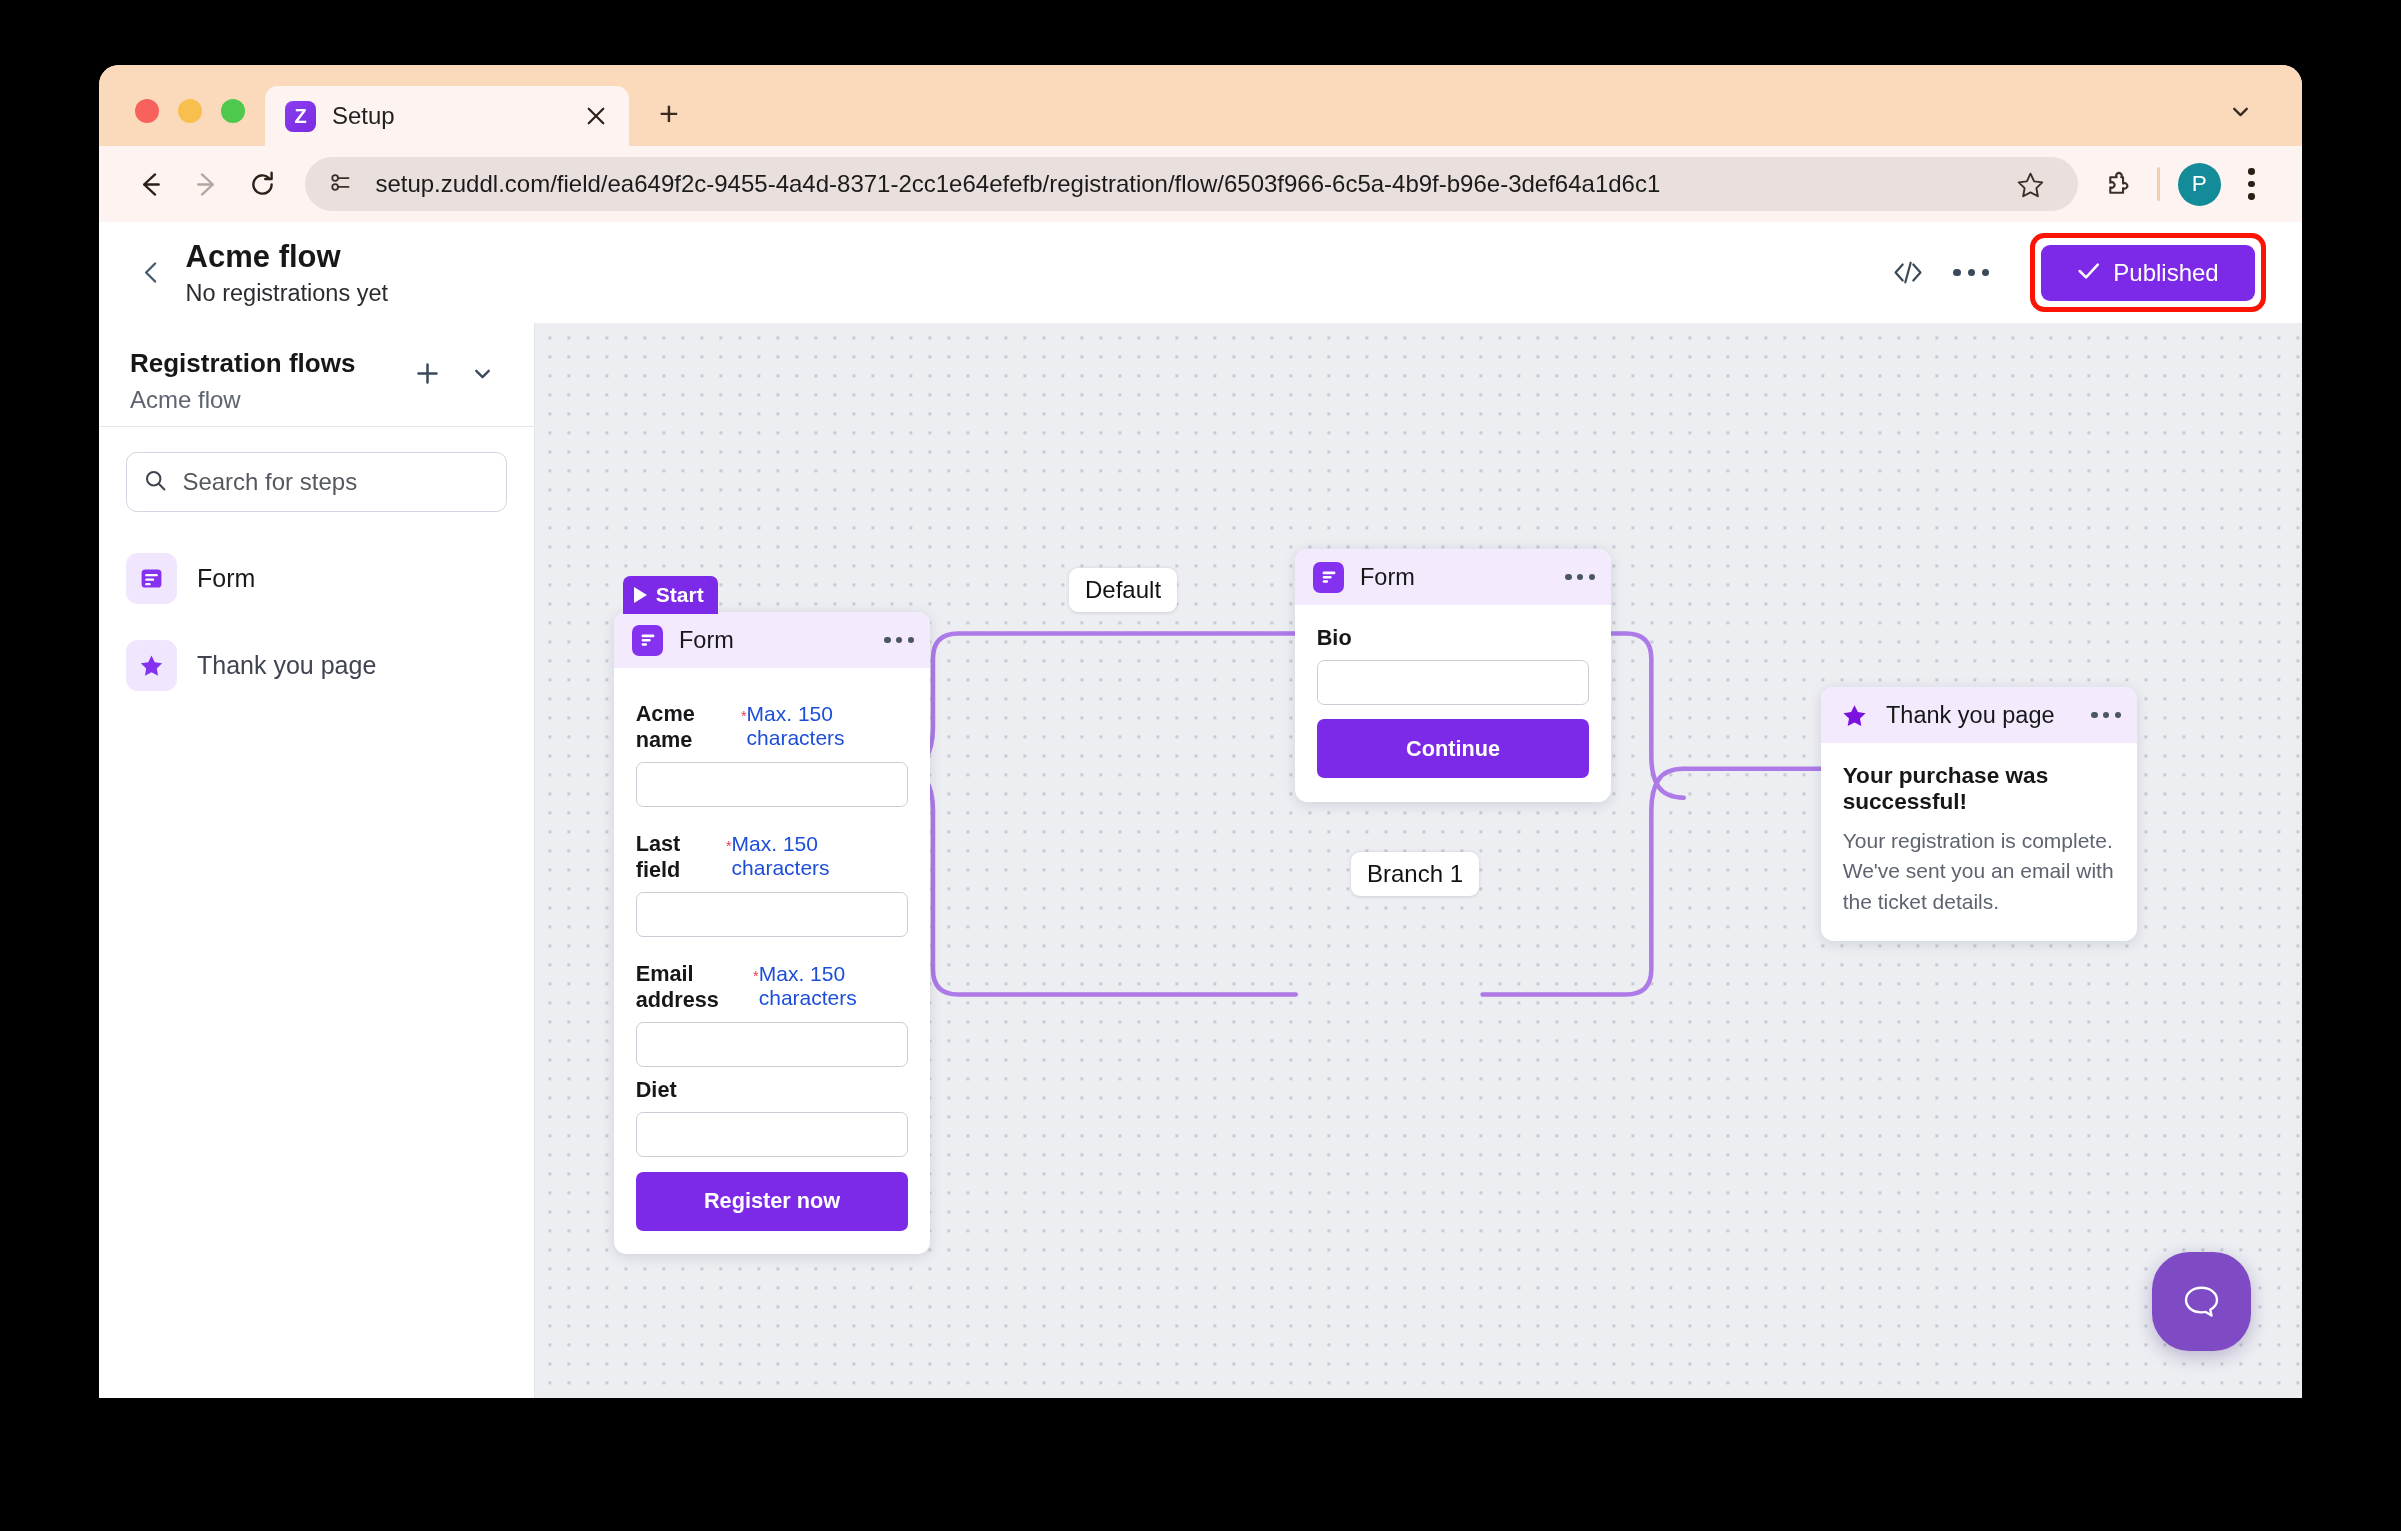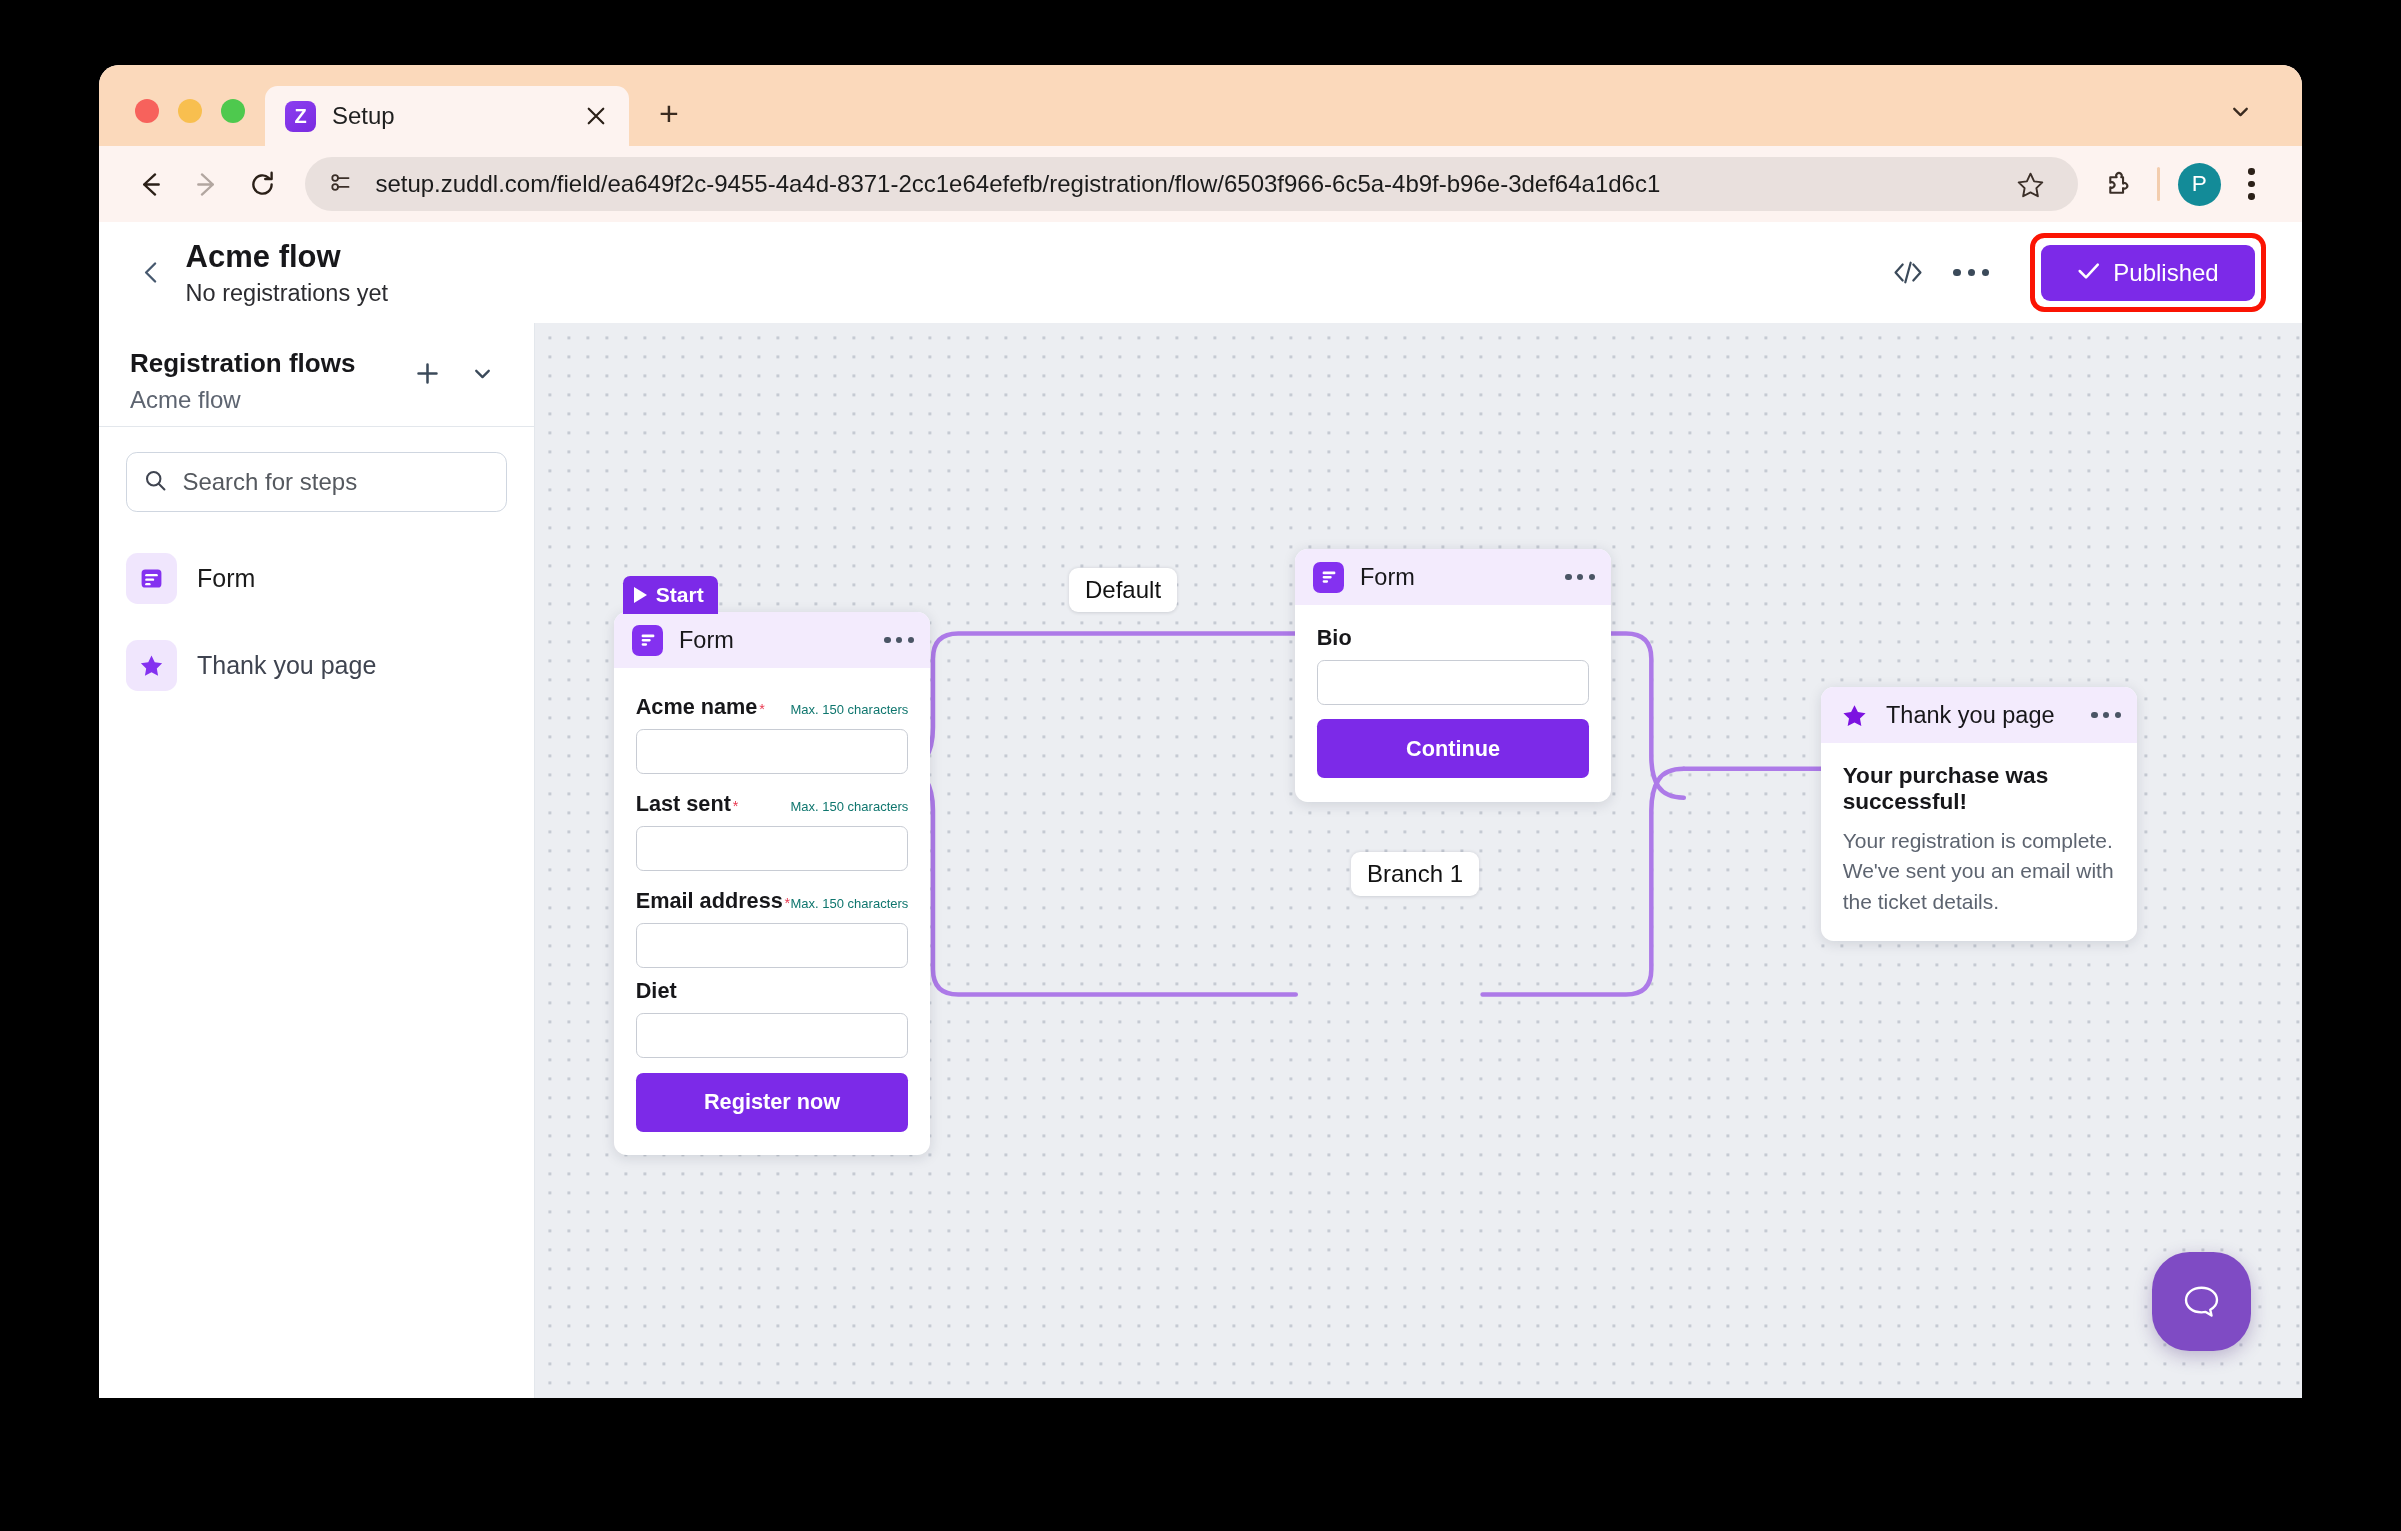--- a/index.html
+++ b/index.html
@@ -284,21 +284,21 @@
     width: 0; height: 0;
     border-left: 13.5px solid #fff;
     border-top: 8px solid transparent;
     border-bottom: 8px solid transparent;
   }
 
   .field { margin-bottom: 5.4px; }
   .field-row { display: flex; align-items: baseline; }
   .field-label { font-size: 21.7px; color: #17171a; font-weight: bold; }
   .req { color: #e8384f; margin-left: 1.8px; }
-  .field-hint { margin-left: auto; font-size: 13px; color: #0f766e; margin-top: 14px; }
+  .field-hint { margin-left: auto; font-size: 21px; color: #1d4ed8; margin-top: 14px; }
   .field-input {
     height: 45px; margin-top: 9px; margin-bottom: 10.8px;
     border: 0.9px solid #c8ccd4; border-radius: 7.2px;
     background: #fff;
   }
   .cta {
     margin-top: 14.4px;
     background: #7c2ae8; color: #fff;
     border-radius: 7.2px; height: 59px;
     display: flex; align-items: center; justify-content: center;
@@ -539,21 +539,21 @@
             <div class="field">
               <div class="field-row">
                 <span class="field-label">Acme name</span>
                   <span class="req">*</span>
                 <span class="field-hint">Max. 150 characters</span>
               </div>
               <div class="field-input"></div>
             </div>
             <div class="field">
               <div class="field-row">
-                <span class="field-label">Last sent</span>
+                <span class="field-label">Last field</span>
                   <span class="req">*</span>
                 <span class="field-hint">Max. 150 characters</span>
               </div>
               <div class="field-input"></div>
             </div>
             <div class="field">
               <div class="field-row">
                 <span class="field-label">Email address</span>
                   <span class="req">*</span>
                 <span class="field-hint">Max. 150 characters</span>

